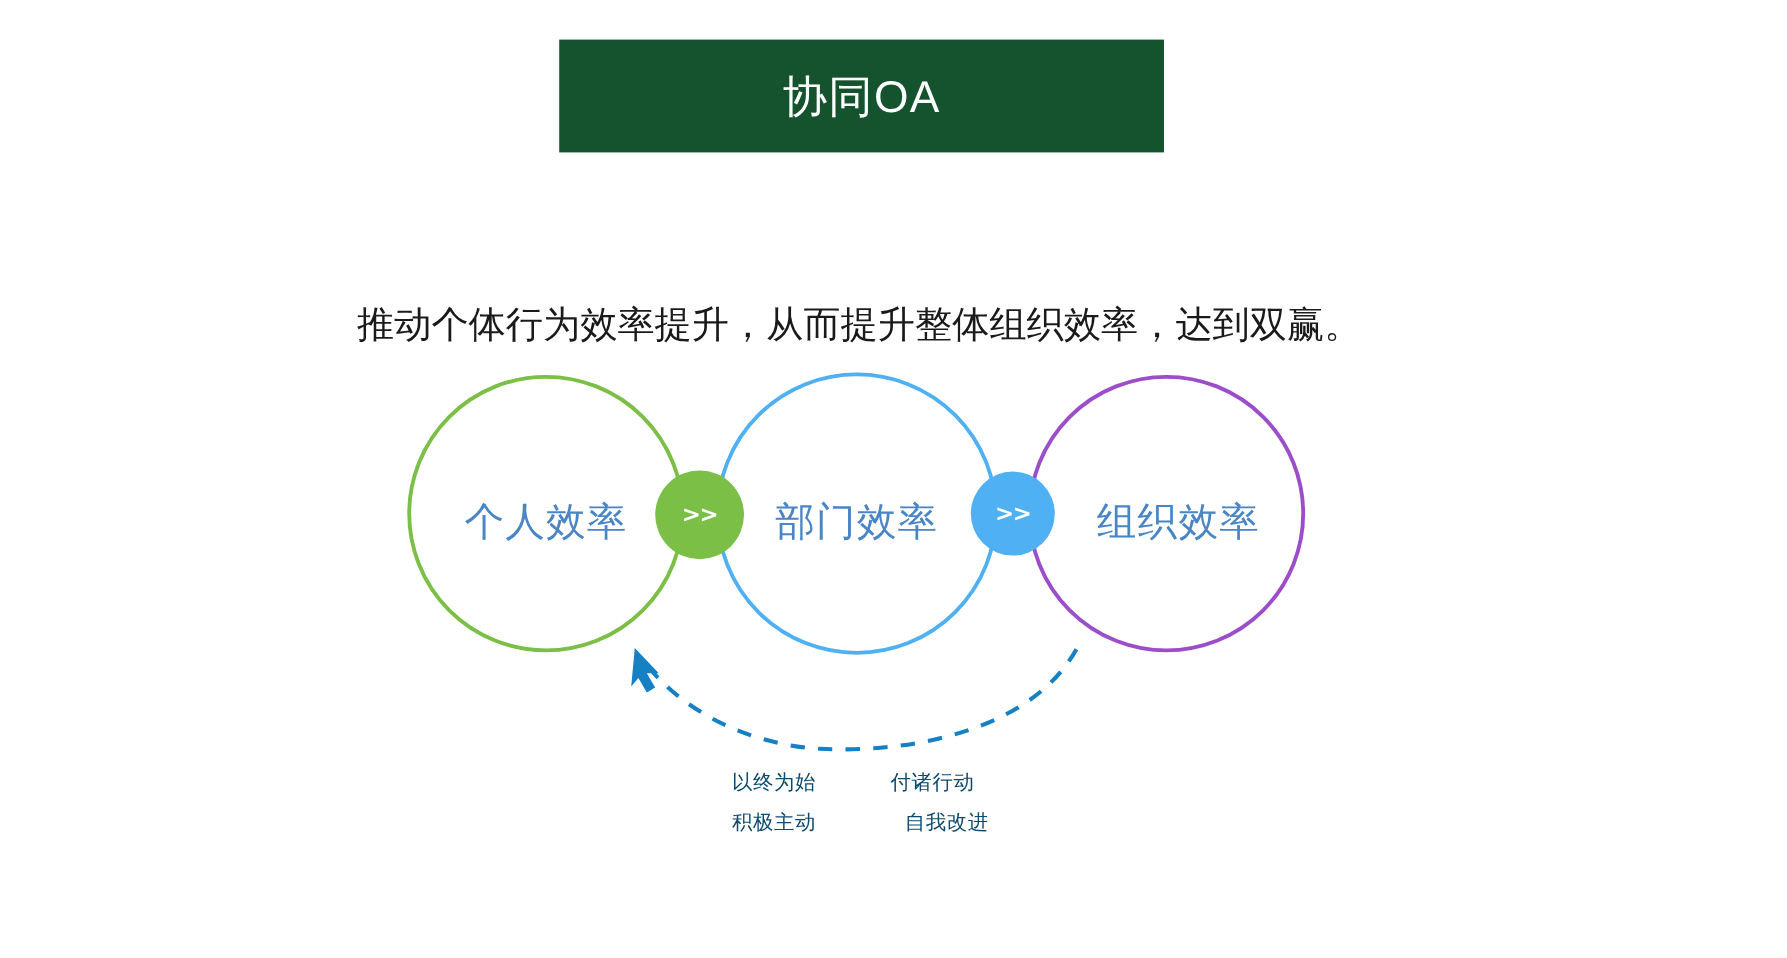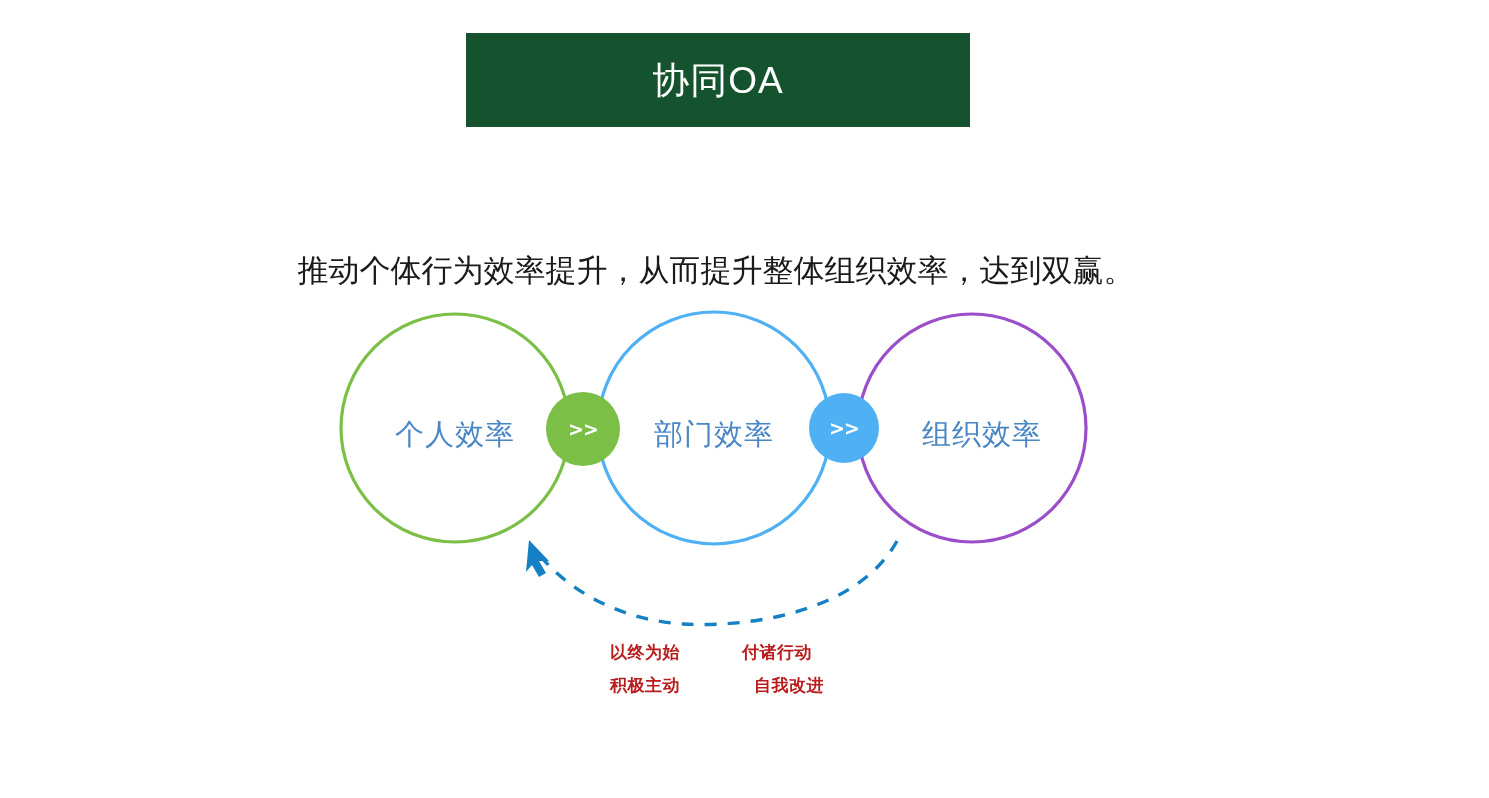--- a/index.html
+++ b/index.html
@@ -65,21 +65,21 @@
     left: 0;
     top: 0;
     width: 1489px;
     height: 798px;
   }
 
   
   .circle-label {
     position: absolute;
     color: #4a86c5;
-    font-size: 29px;
+    font-size: 33px;
     font-weight: 400;
     white-space: nowrap;
     letter-spacing: 1px;
     transform: translate(-50%, -50%);
   }
   #circle-label-personal { left: 455px; top: 435px; }
   #circle-label-department { left: 714px; top: 435px; }
   #circle-label-organization { left: 982px; top: 435px; }
 
   
@@ -106,23 +106,23 @@
   }
   #connector-badge-2 {
     left: 844px; top: 428px;
     width: 70px; height: 70px;
     background: #4fb0f3;
   }
 
   
   .principle-label {
     position: absolute;
-    color: #b91c1c;
+    color: #0c4a6e;
     font-size: 17px;
-    font-weight: 700;
+    font-weight: 400;
     white-space: nowrap;
     letter-spacing: 0.5px;
     transform: translate(-50%, -50%);
   }
   #principle-1 { left: 645px; top: 652px; }
   #principle-2 { left: 777px; top: 652px; }
   #principle-3 { left: 645px; top: 685px; }
   #principle-4 { left: 777px; top: 685px; margin-left: 12px; }
 </style>
 </head>

